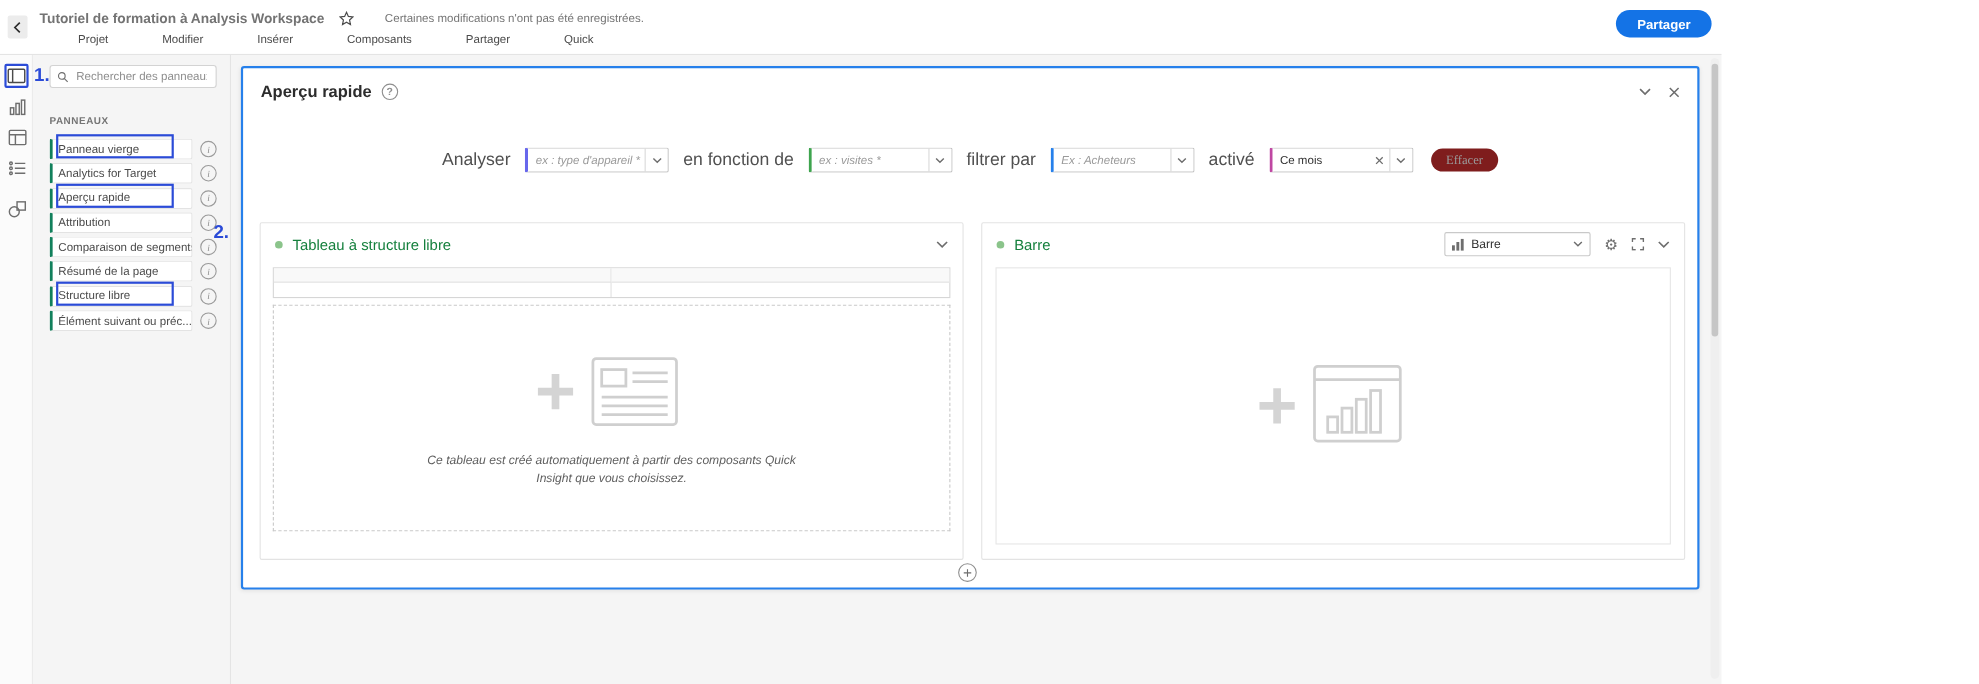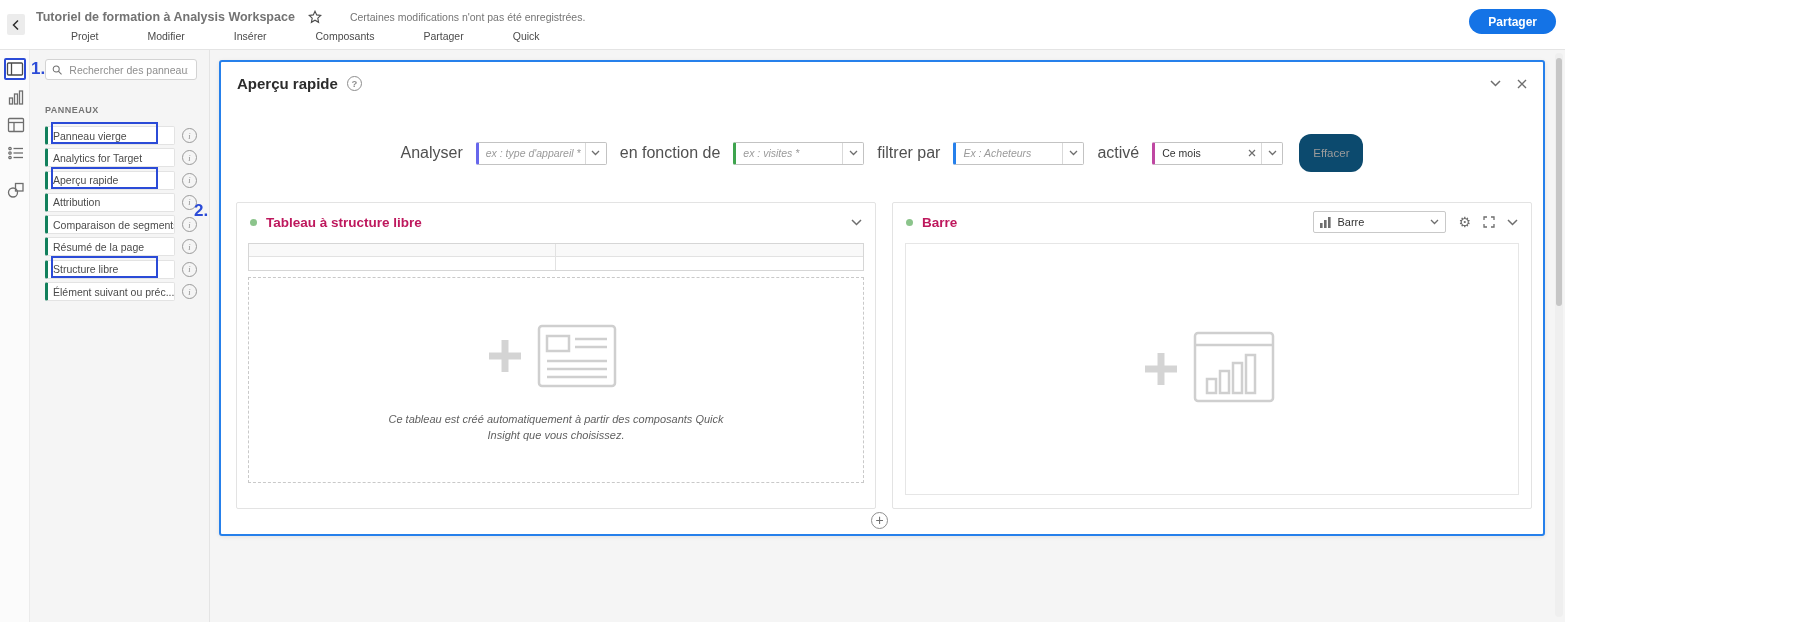--- a/index.html
+++ b/index.html
@@ -51,28 +51,28 @@
   .flabel{font-size:16px;color:#505050;white-space:nowrap;}
   .dd{width:131px;height:23px;background:#fff;border:1px solid #c3c3c3;border-radius:2px;display:flex;align-items:center;box-sizing:border-box;cursor:pointer;}
   .dd.dim{border-left:3px solid #6767ec;}
   .dd.metric{border-left:3px solid #3ea44e;}
   .dd.segment{border-left:3px solid #2680eb;}
   .dd.date{border-left:3px solid #bf47a2;}
   .dd-text{flex:1;padding:0 7px;font-size:10.5px;color:#9a9a9a;font-style:italic;white-space:nowrap;overflow:hidden;}
   .dd.date .dd-text{font-style:normal;color:#323232;}
   .dd-chev{width:20px;align-self:stretch;border-left:1px solid #d9d9d9;display:flex;align-items:center;justify-content:center;color:#6e6e6e;}
   .dd-x{width:18px;display:flex;align-items:center;justify-content:center;color:#6e6e6e;}
-  .clear-btn{margin-left:3px;background:#0c4a6e;border:none;border-radius:12px;height:38px;padding:0 14px;font-size:11.5px;color:#9b9b9b;font-family:Liberation Sans, sans-serif;}
+  .clear-btn{margin-left:3px;background:#7f1d1d;border:none;border-radius:12px;height:21px;padding:0 14px;font-size:11.5px;color:#9b9b9b;font-family:Liberation Serif, serif;}
 
   
   .cards{position:absolute;left:15px;top:140px;width:1296px;display:flex;justify-content:space-between;}
   .card{width:640px;height:307px;background:#fff;border:1px solid #e3e3e3;border-radius:2px;box-sizing:border-box;}
   .card-header{height:38px;display:flex;align-items:center;padding:0 13px;gap:9px;}
   .dot{width:7px;height:7px;border-radius:50%;background:#8bc48b;flex:none;}
-  .card-title{font-size:13.5px;font-weight:bold;color:#be185d;white-space:nowrap;}
+  .card-title{font-size:13.5px;font-weight:normal;color:#15803d;white-space:nowrap;}
   .card-actions{margin-left:auto;display:flex;align-items:center;gap:12px;color:#6e6e6e;}
   .card-actions > span{cursor:pointer;display:flex;align-items:center;}
 
   .mini-table{margin:2px 11px 0;height:26px;display:grid;grid-template-columns:1fr 1fr;grid-template-rows:1fr 1fr;border:1px solid #d6d6d6;box-sizing:content-box;}
   .mc{box-sizing:border-box;}
   .mc.r1{background:#f9f9f9;border-bottom:1px solid #e2e2e2;}
   .mc.c1{border-right:1px solid #e2e2e2;}
 
   .dashed-zone{margin:6px 11px;height:206px;border:1px dashed #c9c9c9;display:flex;flex-direction:column;align-items:center;justify-content:center;gap:16px;box-sizing:border-box;}
   .viz-zone{margin:2px 12px;height:252px;border:1px solid #e6e6e6;display:flex;flex-direction:column;align-items:center;justify-content:center;gap:18px;box-sizing:border-box;}

